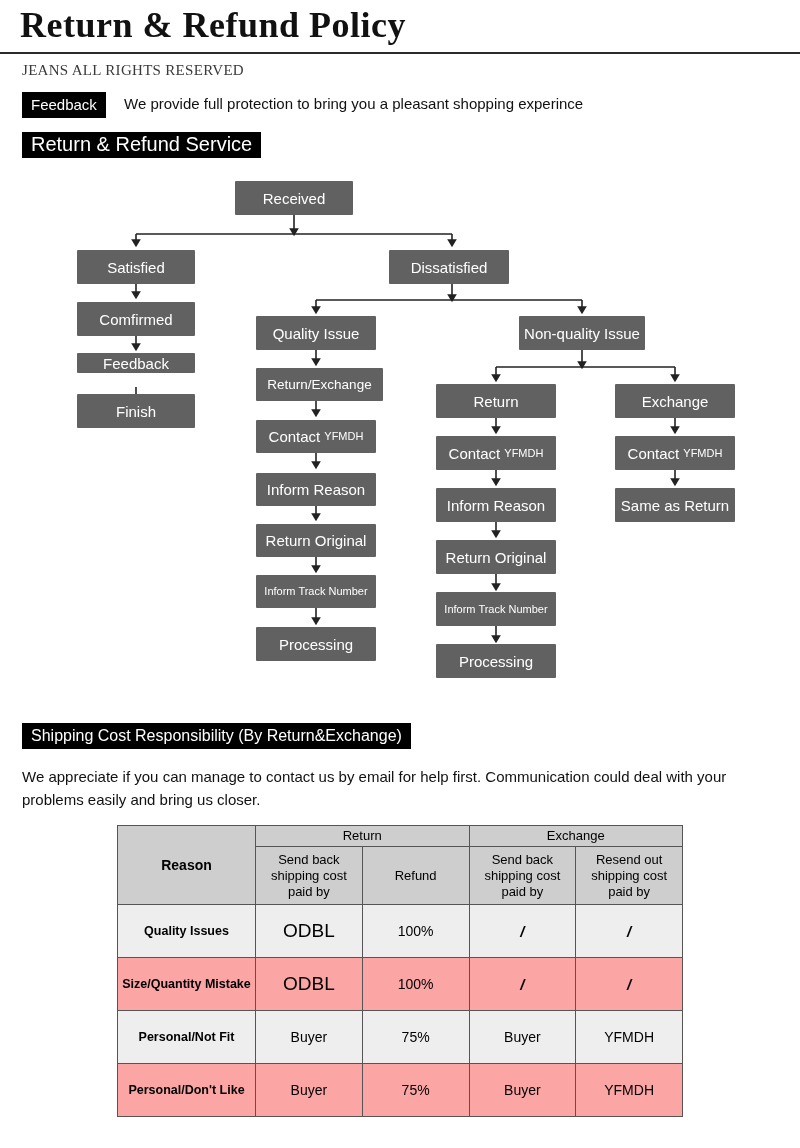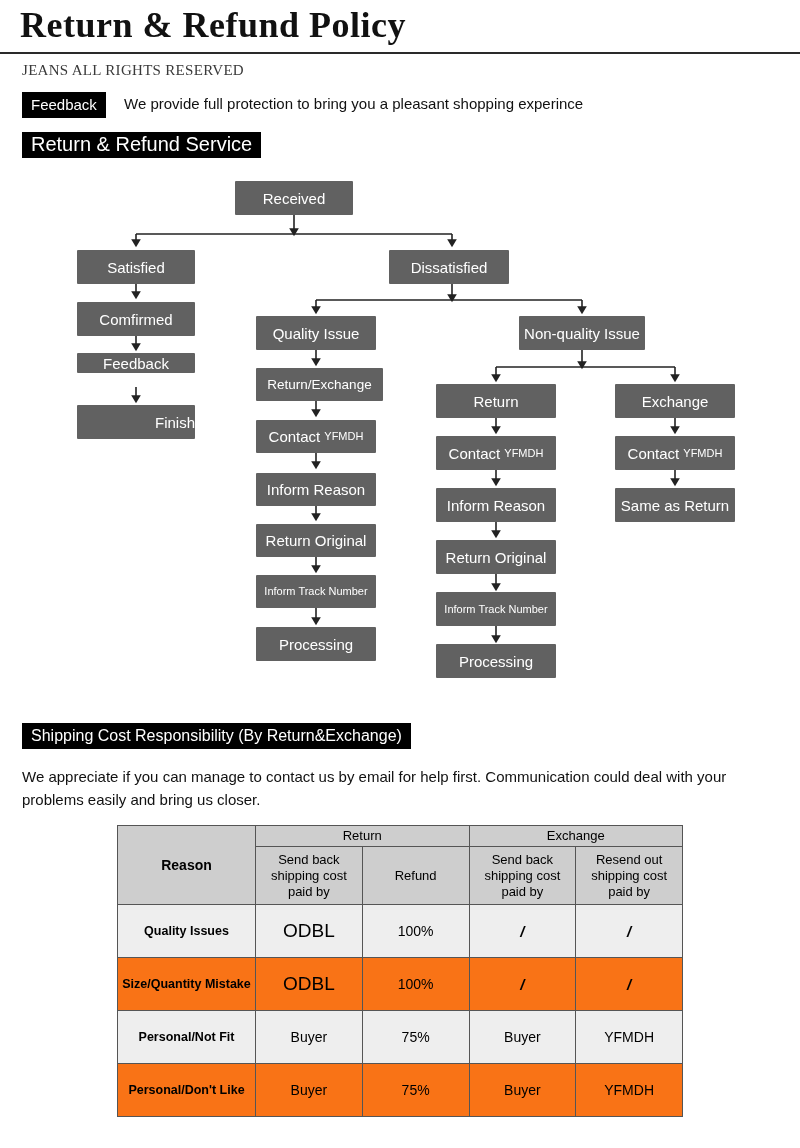--- a/index.html
+++ b/index.html
@@ -132,21 +132,21 @@
     line-height: 16px;
     font-weight: normal;
     color: #000;
   }
   .cost-table .hdr-group { height: 18px; }
   .cost-table .reason-head {
     font-weight: bold;
     font-size: 14px;
   }
   .row-light td { background: #eeeeee; }
-  .row-dark  td { background: #f97316; margin-top: 12px; }
+  .row-dark  td { background: #fca5a5; margin-top: 12px; }
   .cell-reason {
     font-weight: bold;
     font-size: 12.5px;
   }
   .cell-odbl { font-size: 19px; }
   .cell-val  { font-size: 14px; }
   .cell-pct  { font-size: 14px; }
   .cell-slash { font-size: 15px; font-style: italic; font-weight: bold; }
   .body-row td { height: 53px; }
 </style>
@@ -214,21 +214,21 @@
 
 <div class="node" style="left:77px; top:250px; width:118px; height:34px;text-align:center;">
   <span class="big">Satisfied</span>
 </div>
 <div class="node" style="left:77px; top:302px; width:118px; height:34px;">
   <span class="big">Comfirmed</span>
 </div>
 <div class="node" style="left:77px; top:353px; width:118px; height:20px;">
   <span class="big">Feedback</span>
 </div>
-<div class="node" style="left:77px; top:405px; width:118px; height:34px;justify-content:flex-end;">
+<div class="node" style="left:77px; top:394px; width:118px; height:34px;">
   <span class="big">Finish</span>
 </div>
 
 <div class="node" style="left:389px; top:250px; width:120px; height:34px;">
   <span class="big">Dissatisfied</span>
 </div>
 
 <div class="node" style="left:256px; top:316px; width:120px; height:34px;">
   <span class="big">Quality Issue</span>
 </div>

